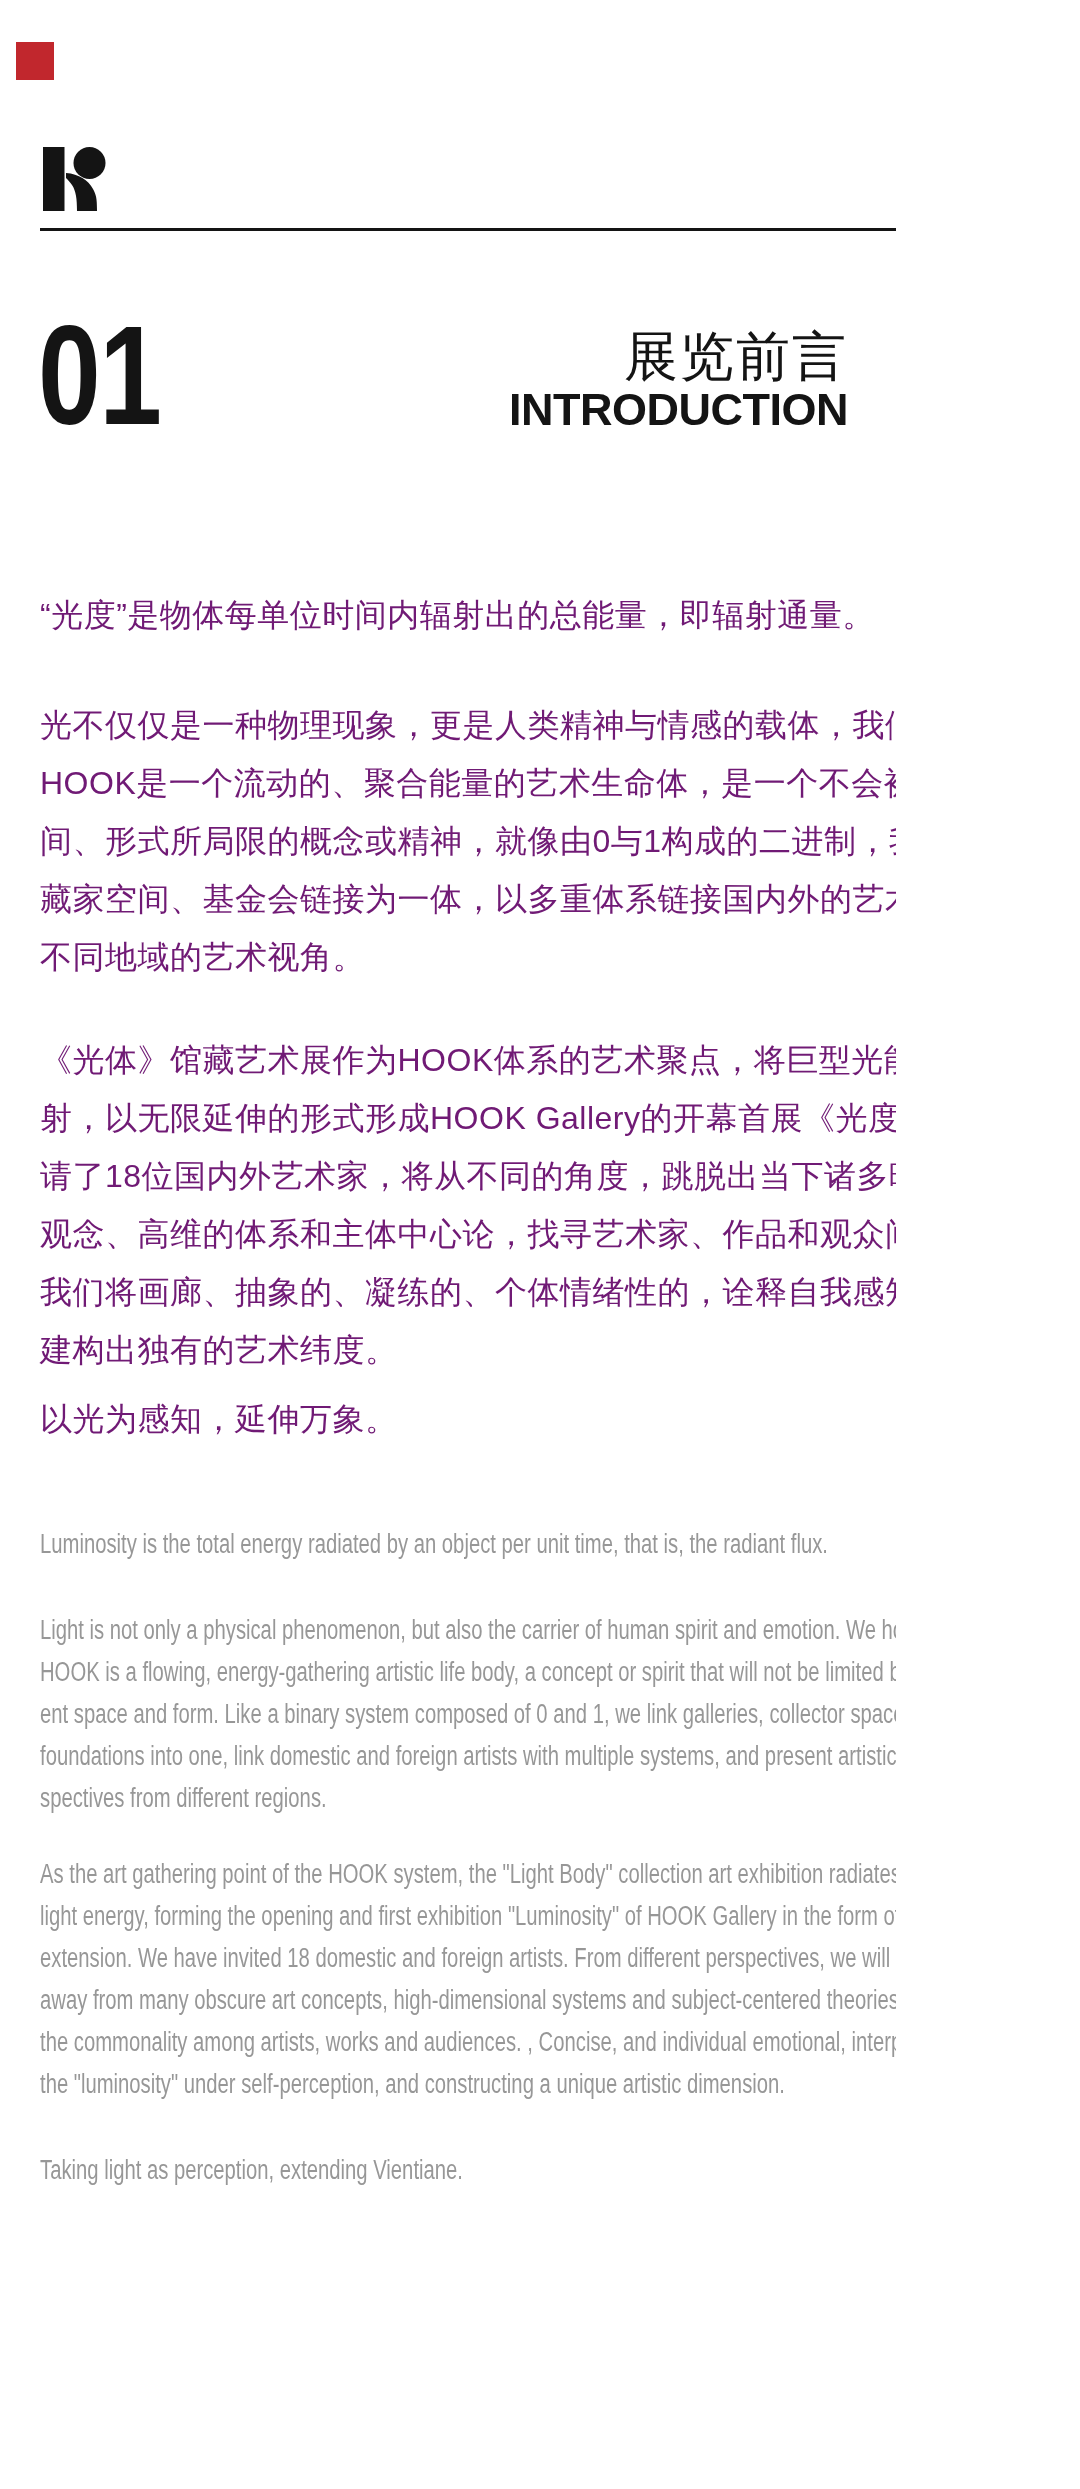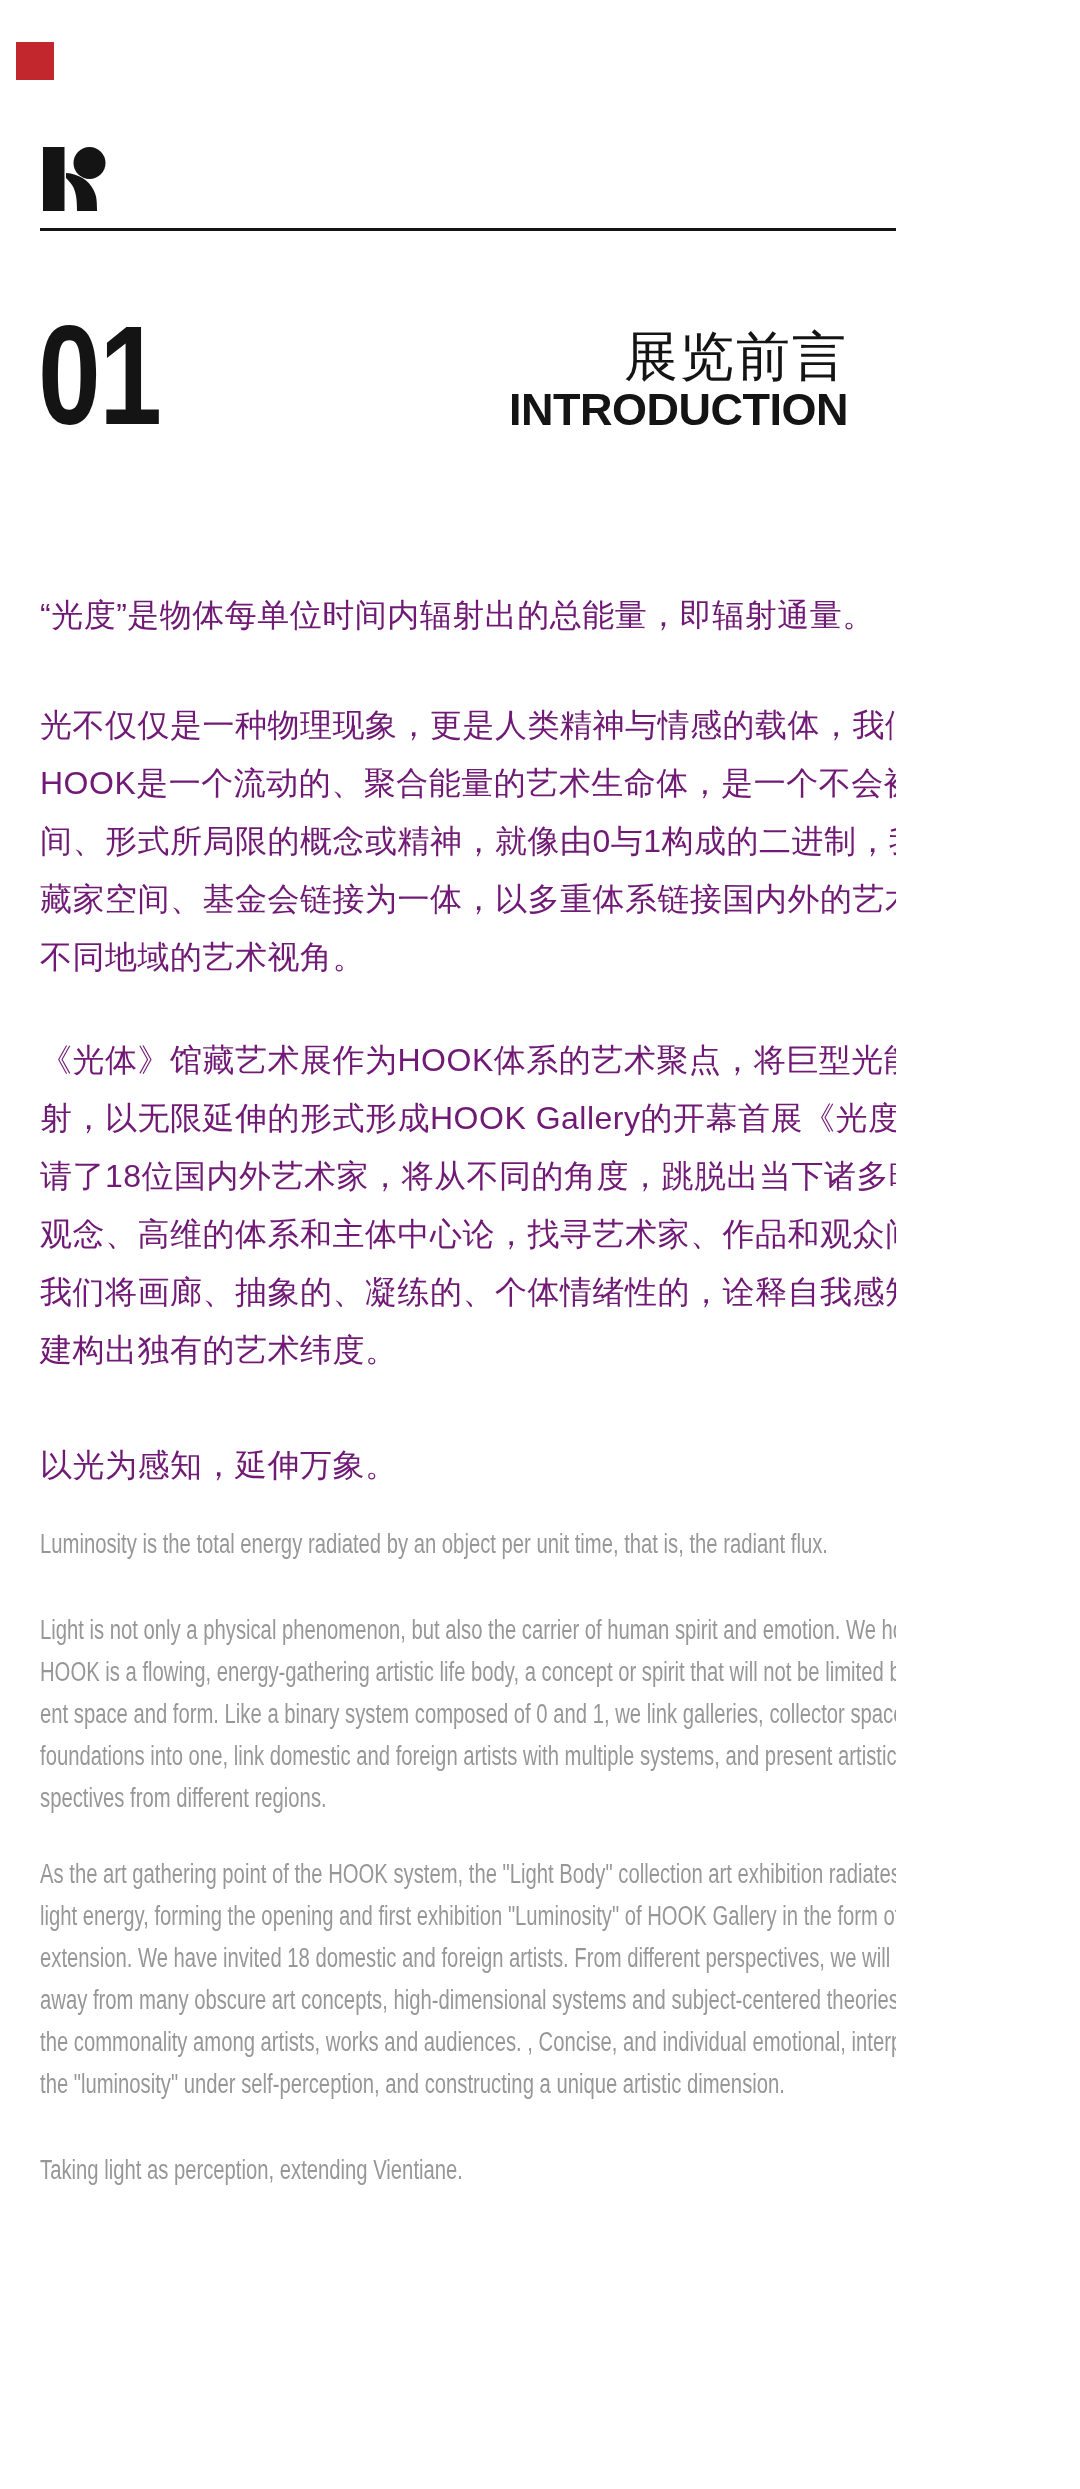--- a/index.html
+++ b/index.html
@@ -86,21 +86,21 @@
     font-size:27px;
     line-height:42px;
     color:#979797;
     white-space:pre;
     transform:scaleX(0.75);
     transform-origin:0 0;
   }
   .p-zh-1{top:586px;}
   .p-zh-2{top:696px;}
   .p-zh-3{top:1031px;}
-  .p-zh-4{top:1436px;}
+  .p-zh-4{top:1390px;}
   .p-en-1{top:1523px;}
   .p-en-2{top:1609px;}
   .p-en-3{top:1853px;}
   .p-en-4{top:2149px;}
 </style>
 </head>
 <body>
 
 <div class="page">
 

